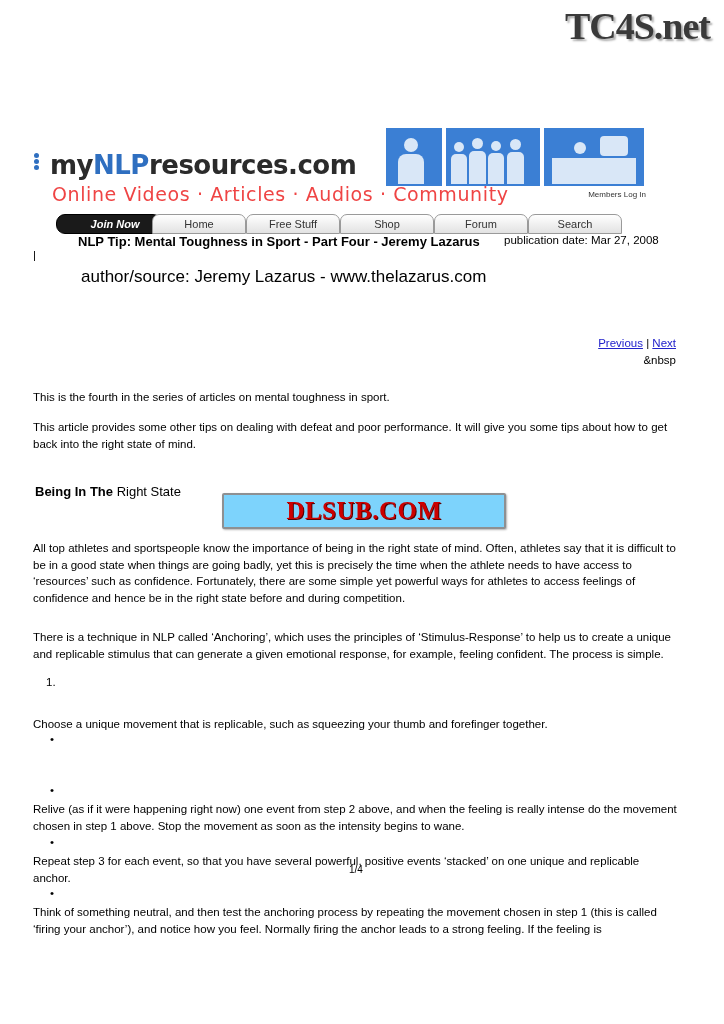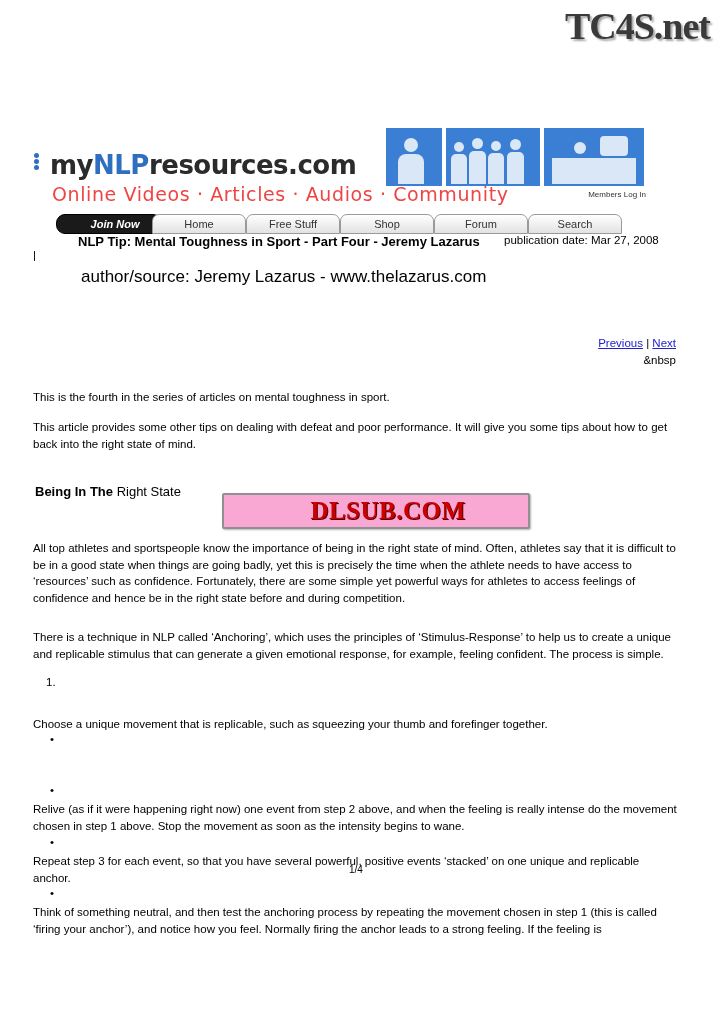--- a/index.html
+++ b/index.html
@@ -234,28 +234,27 @@
   .bullet4 { position: absolute; left: 50px; top: 887px; font-size: 11.5px; }
   .li-txt5 { top: 904px; }
 
   
   .dlsub {
     position: absolute;
     top: 493px;
     left: 222px;
     width: 280px;
     height: 32px;
-    background: #f9a8d4;
+    background: #7dd3fc;
     border: 2px solid #8e9092;
     border-radius: 2px;
     display: flex;
     align-items: center;
     justify-content: center;
     box-shadow: 1px 1px 2px rgba(0,0,0,0.3);
-    padding-left: 24px;
   }
   .dlsub span {
     font-family: "Liberation Serif", serif;
     font-size: 25px;
     font-weight: bold;
     color: #cc0000;
     letter-spacing: 0.5px;
     text-shadow: 1px 1px 0 #550000;
   }
 

